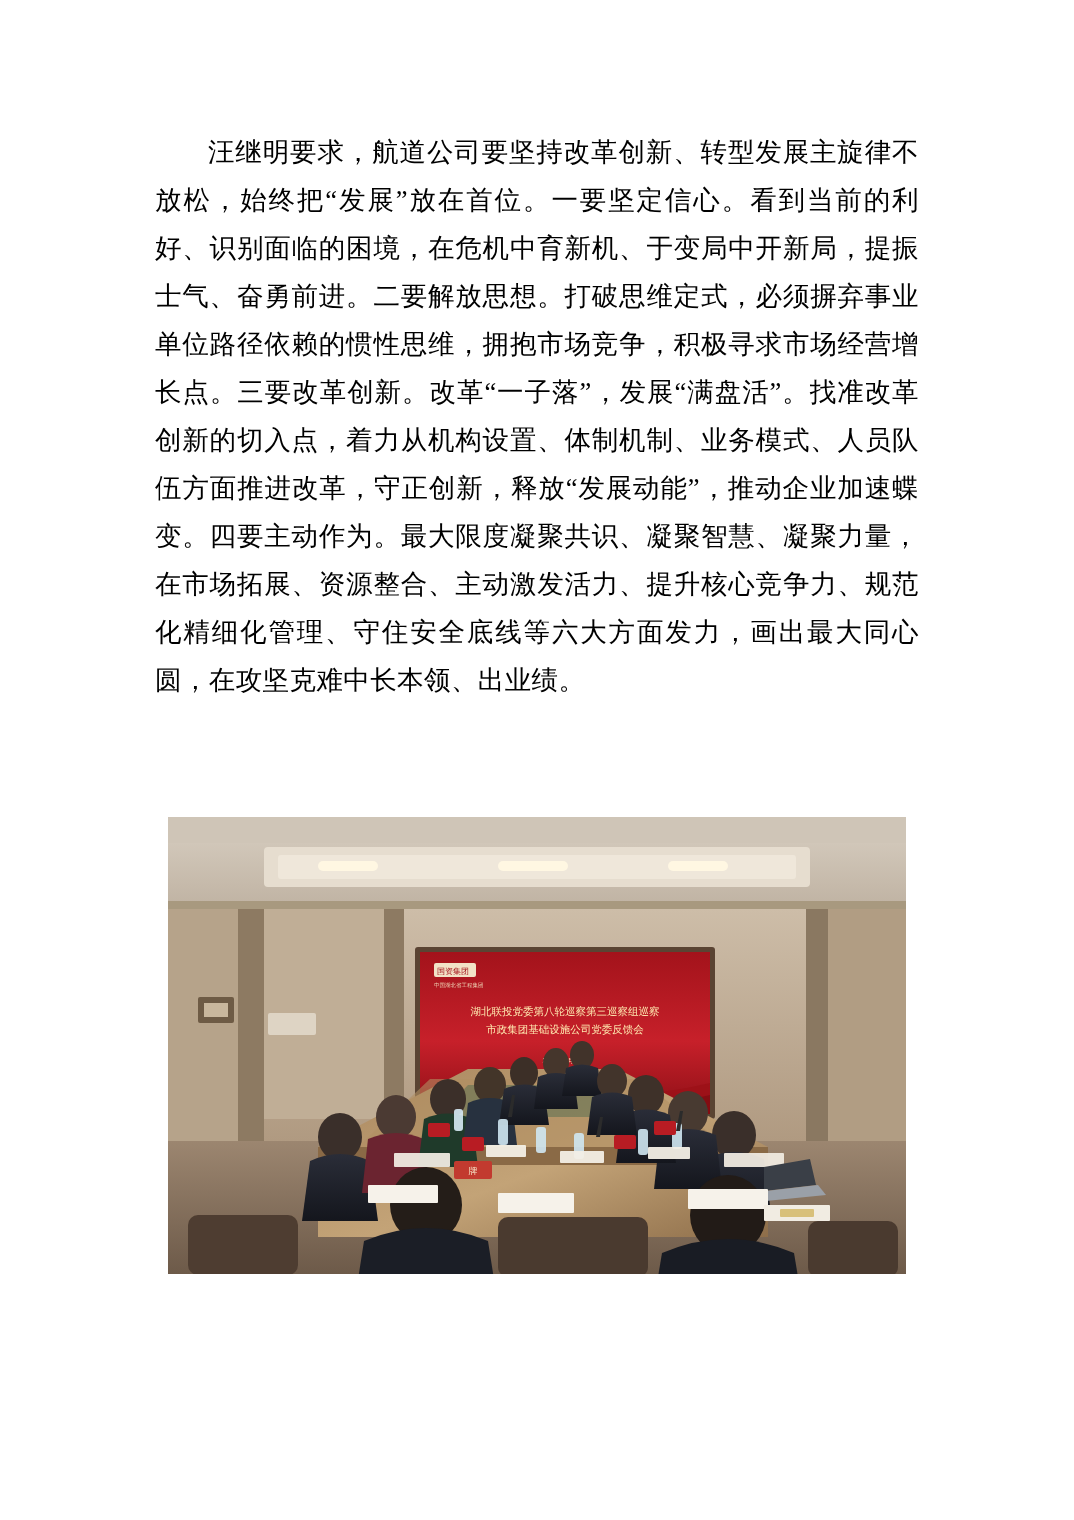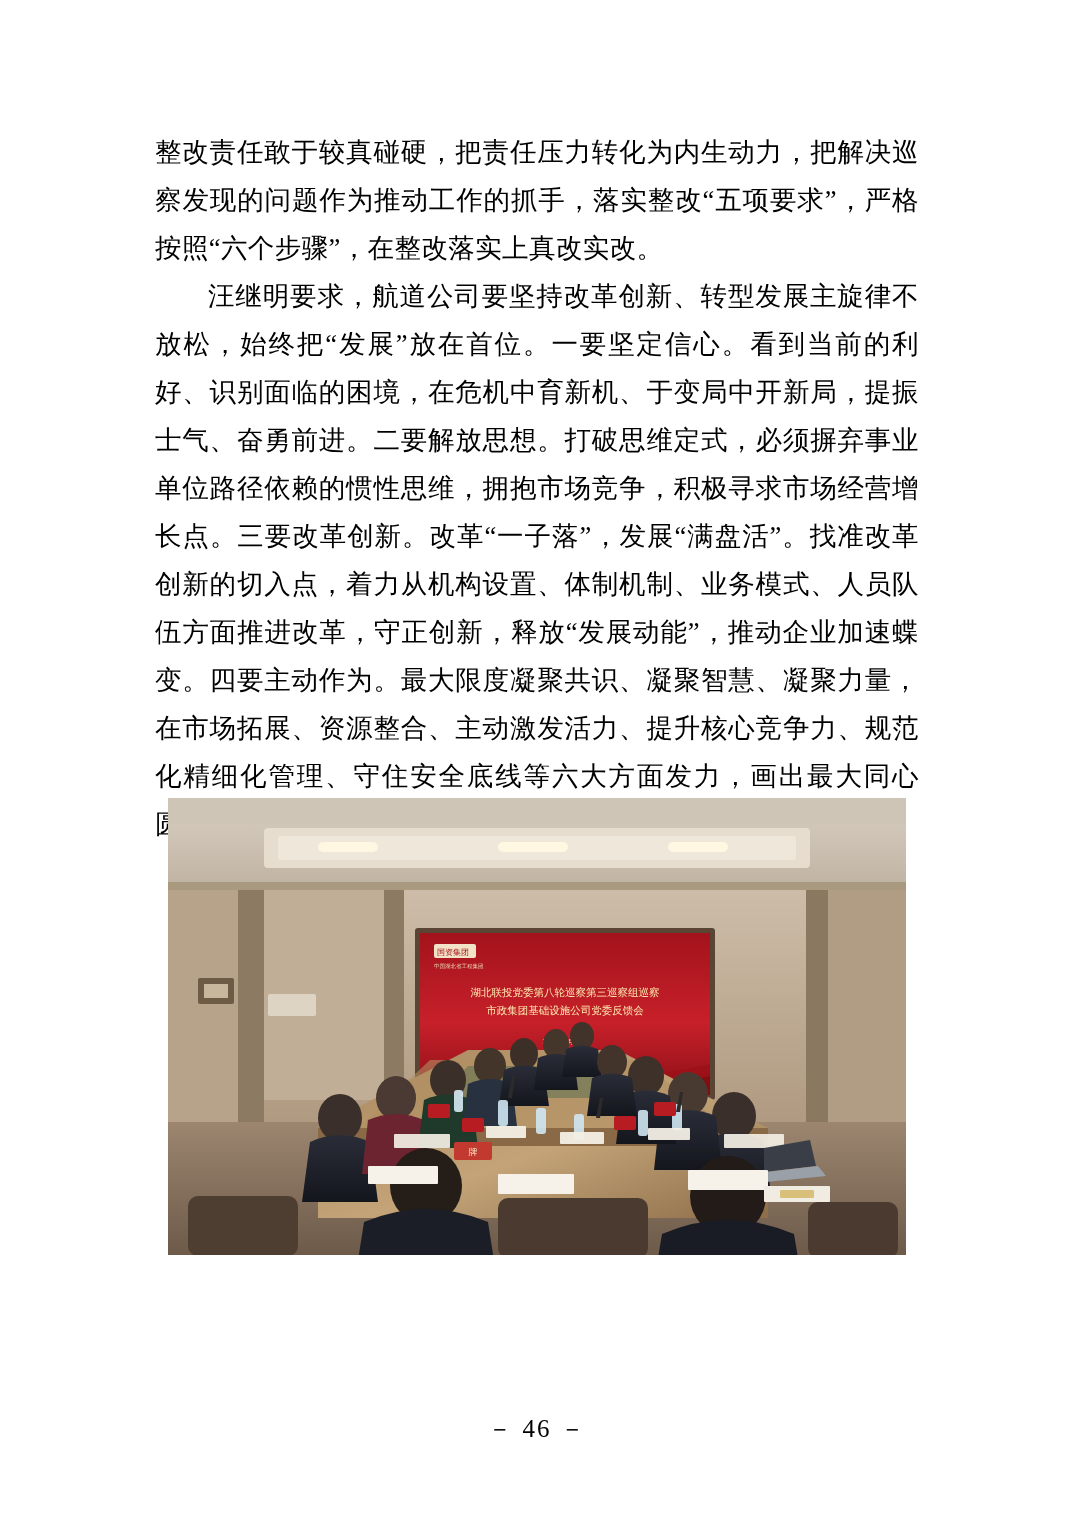--- a/index.html
+++ b/index.html
@@ -35,21 +35,21 @@
     line-height: 48px;
     text-align: justify;
     text-justify: inter-ideograph;
     letter-spacing: 0.4px;
   }
   p.indent { text-indent: 2em; }
 
   .figure {
     position: absolute;
     left: 168px;
-    top: 798px;
+    top: 817px;
     width: 738px;
     height: 457px;
     overflow: hidden;
     background: #7a6a5c;
   }
   .figure svg { display: block; }
 
   .caption {
     position: absolute;
     left: 155px;
@@ -69,21 +69,20 @@
     font-size: 25px;
     letter-spacing: 2px;
   }
 </style>
 </head>
 <body>
 
 <div class="page">
 
   <div class="content">
-    <p class="body-par">整改责任敢于较真碰硬，把责任压力转化为内生动力，把解决巡察发现的问题作为推动工作的抓手，落实整改“五项要求”，严格按照“六个步骤”，在整改落实上真改实改。</p>
     <p class="body-par indent">汪继明要求，航道公司要坚持改革创新、转型发展主旋律不放松，始终把“发展”放在首位。一要坚定信心。看到当前的利好、识别面临的困境，在危机中育新机、于变局中开新局，提振士气、奋勇前进。二要解放思想。打破思维定式，必须摒弃事业单位路径依赖的惯性思维，拥抱市场竞争，积极寻求市场经营增长点。三要改革创新。改革“一子落”，发展“满盘活”。找准改革创新的切入点，着力从机构设置、体制机制、业务模式、人员队伍方面推进改革，守正创新，释放“发展动能”，推动企业加速蝶变。四要主动作为。最大限度凝聚共识、凝聚智慧、凝聚力量，在市场拓展、资源整合、主动激发活力、提升核心竞争力、规范化精细化管理、守住安全底线等六大方面发力，画出最大同心圆，在攻坚克难中长本领、出业绩。</p>
   </div>
 
   <div class="figure">
     <svg width="738" height="457" viewBox="0 0 738 457" xmlns="http://www.w3.org/2000/svg" aria-hidden="true">
       <defs>
         <linearGradient id="ceil" x1="0" y1="0" x2="0" y2="1">
           <stop offset="0%" stop-color="#d8cfc2"></stop>
           <stop offset="100%" stop-color="#bfb2a2"></stop>
         </linearGradient>
@@ -228,15 +227,14 @@
         <path d="M340 300 l4 -22 l3 0 l-3 22 z" fill="#2b2b2b"></path>
         <path d="M428 320 l4 -20 l3 0 l-3 20 z" fill="#2b2b2b"></path>
         <path d="M508 314 l4 -20 l3 0 l-3 20 z" fill="#2b2b2b"></path>
       </g>
 
       <rect x="0" y="0" width="738" height="457" fill="none"></rect>
     </svg>
   </div>
 
 
-  <div class="page-number">－ 46 －</div>
 
 </div>
 
 </body></html>

